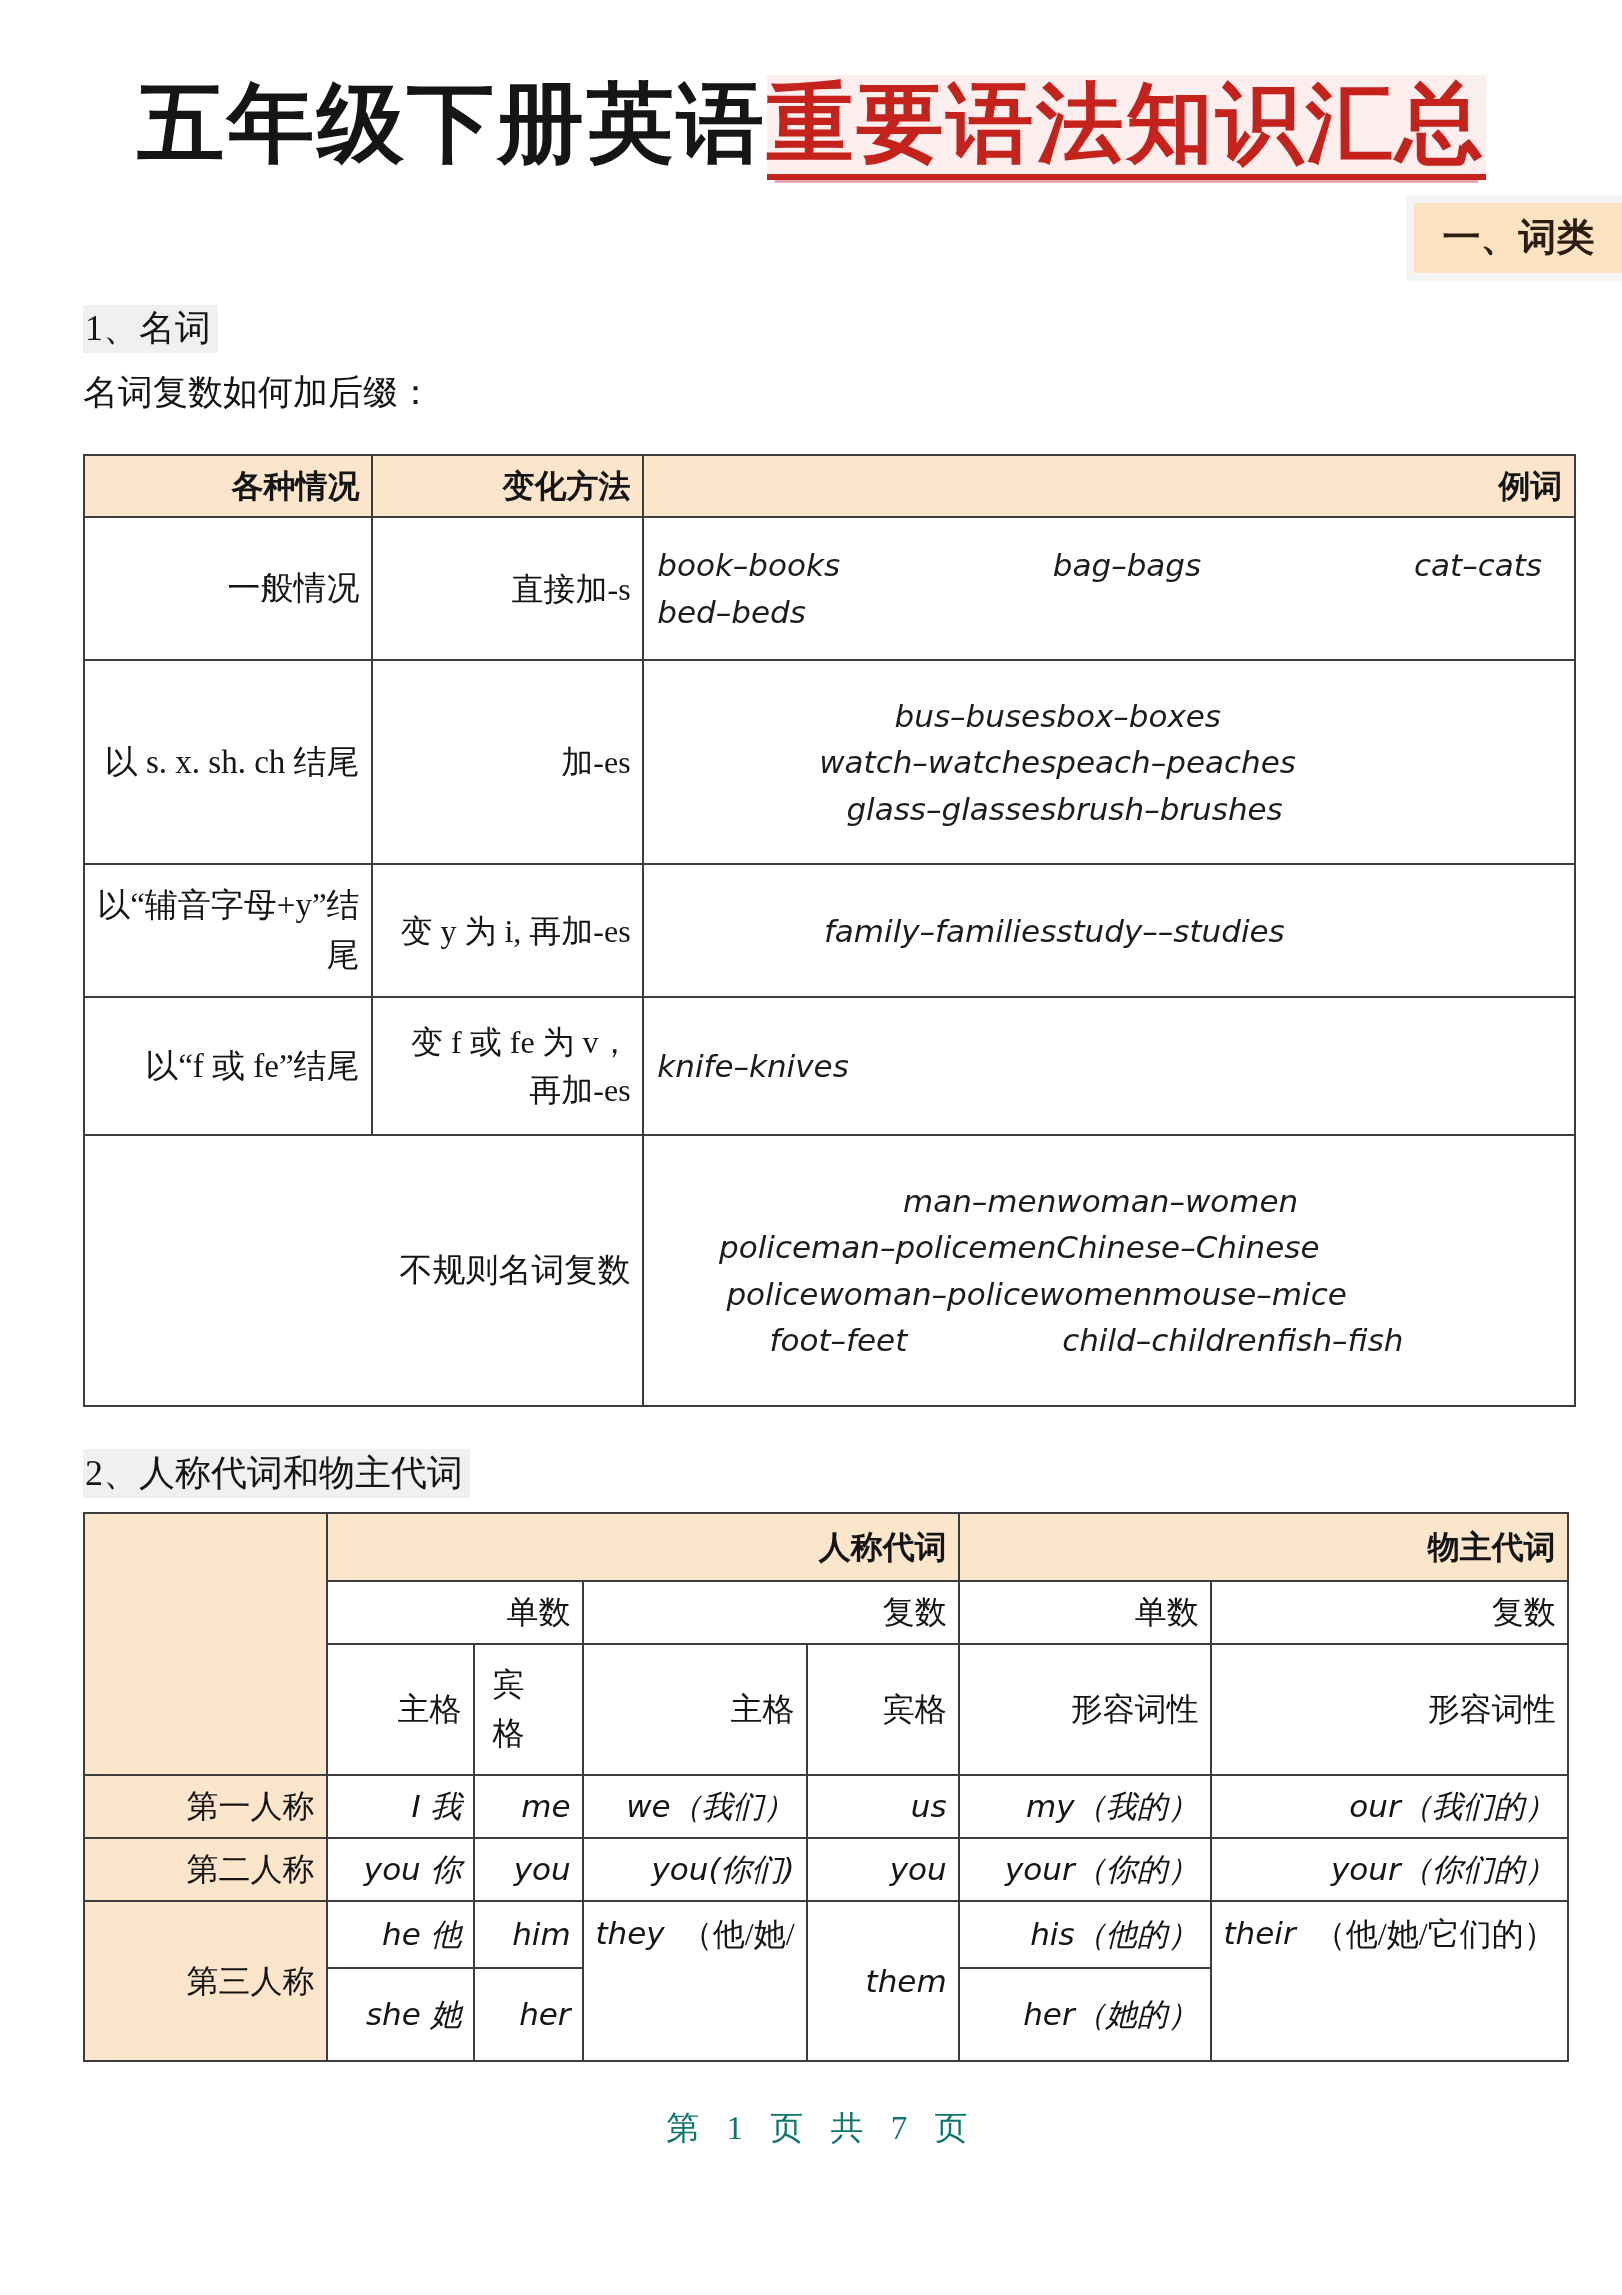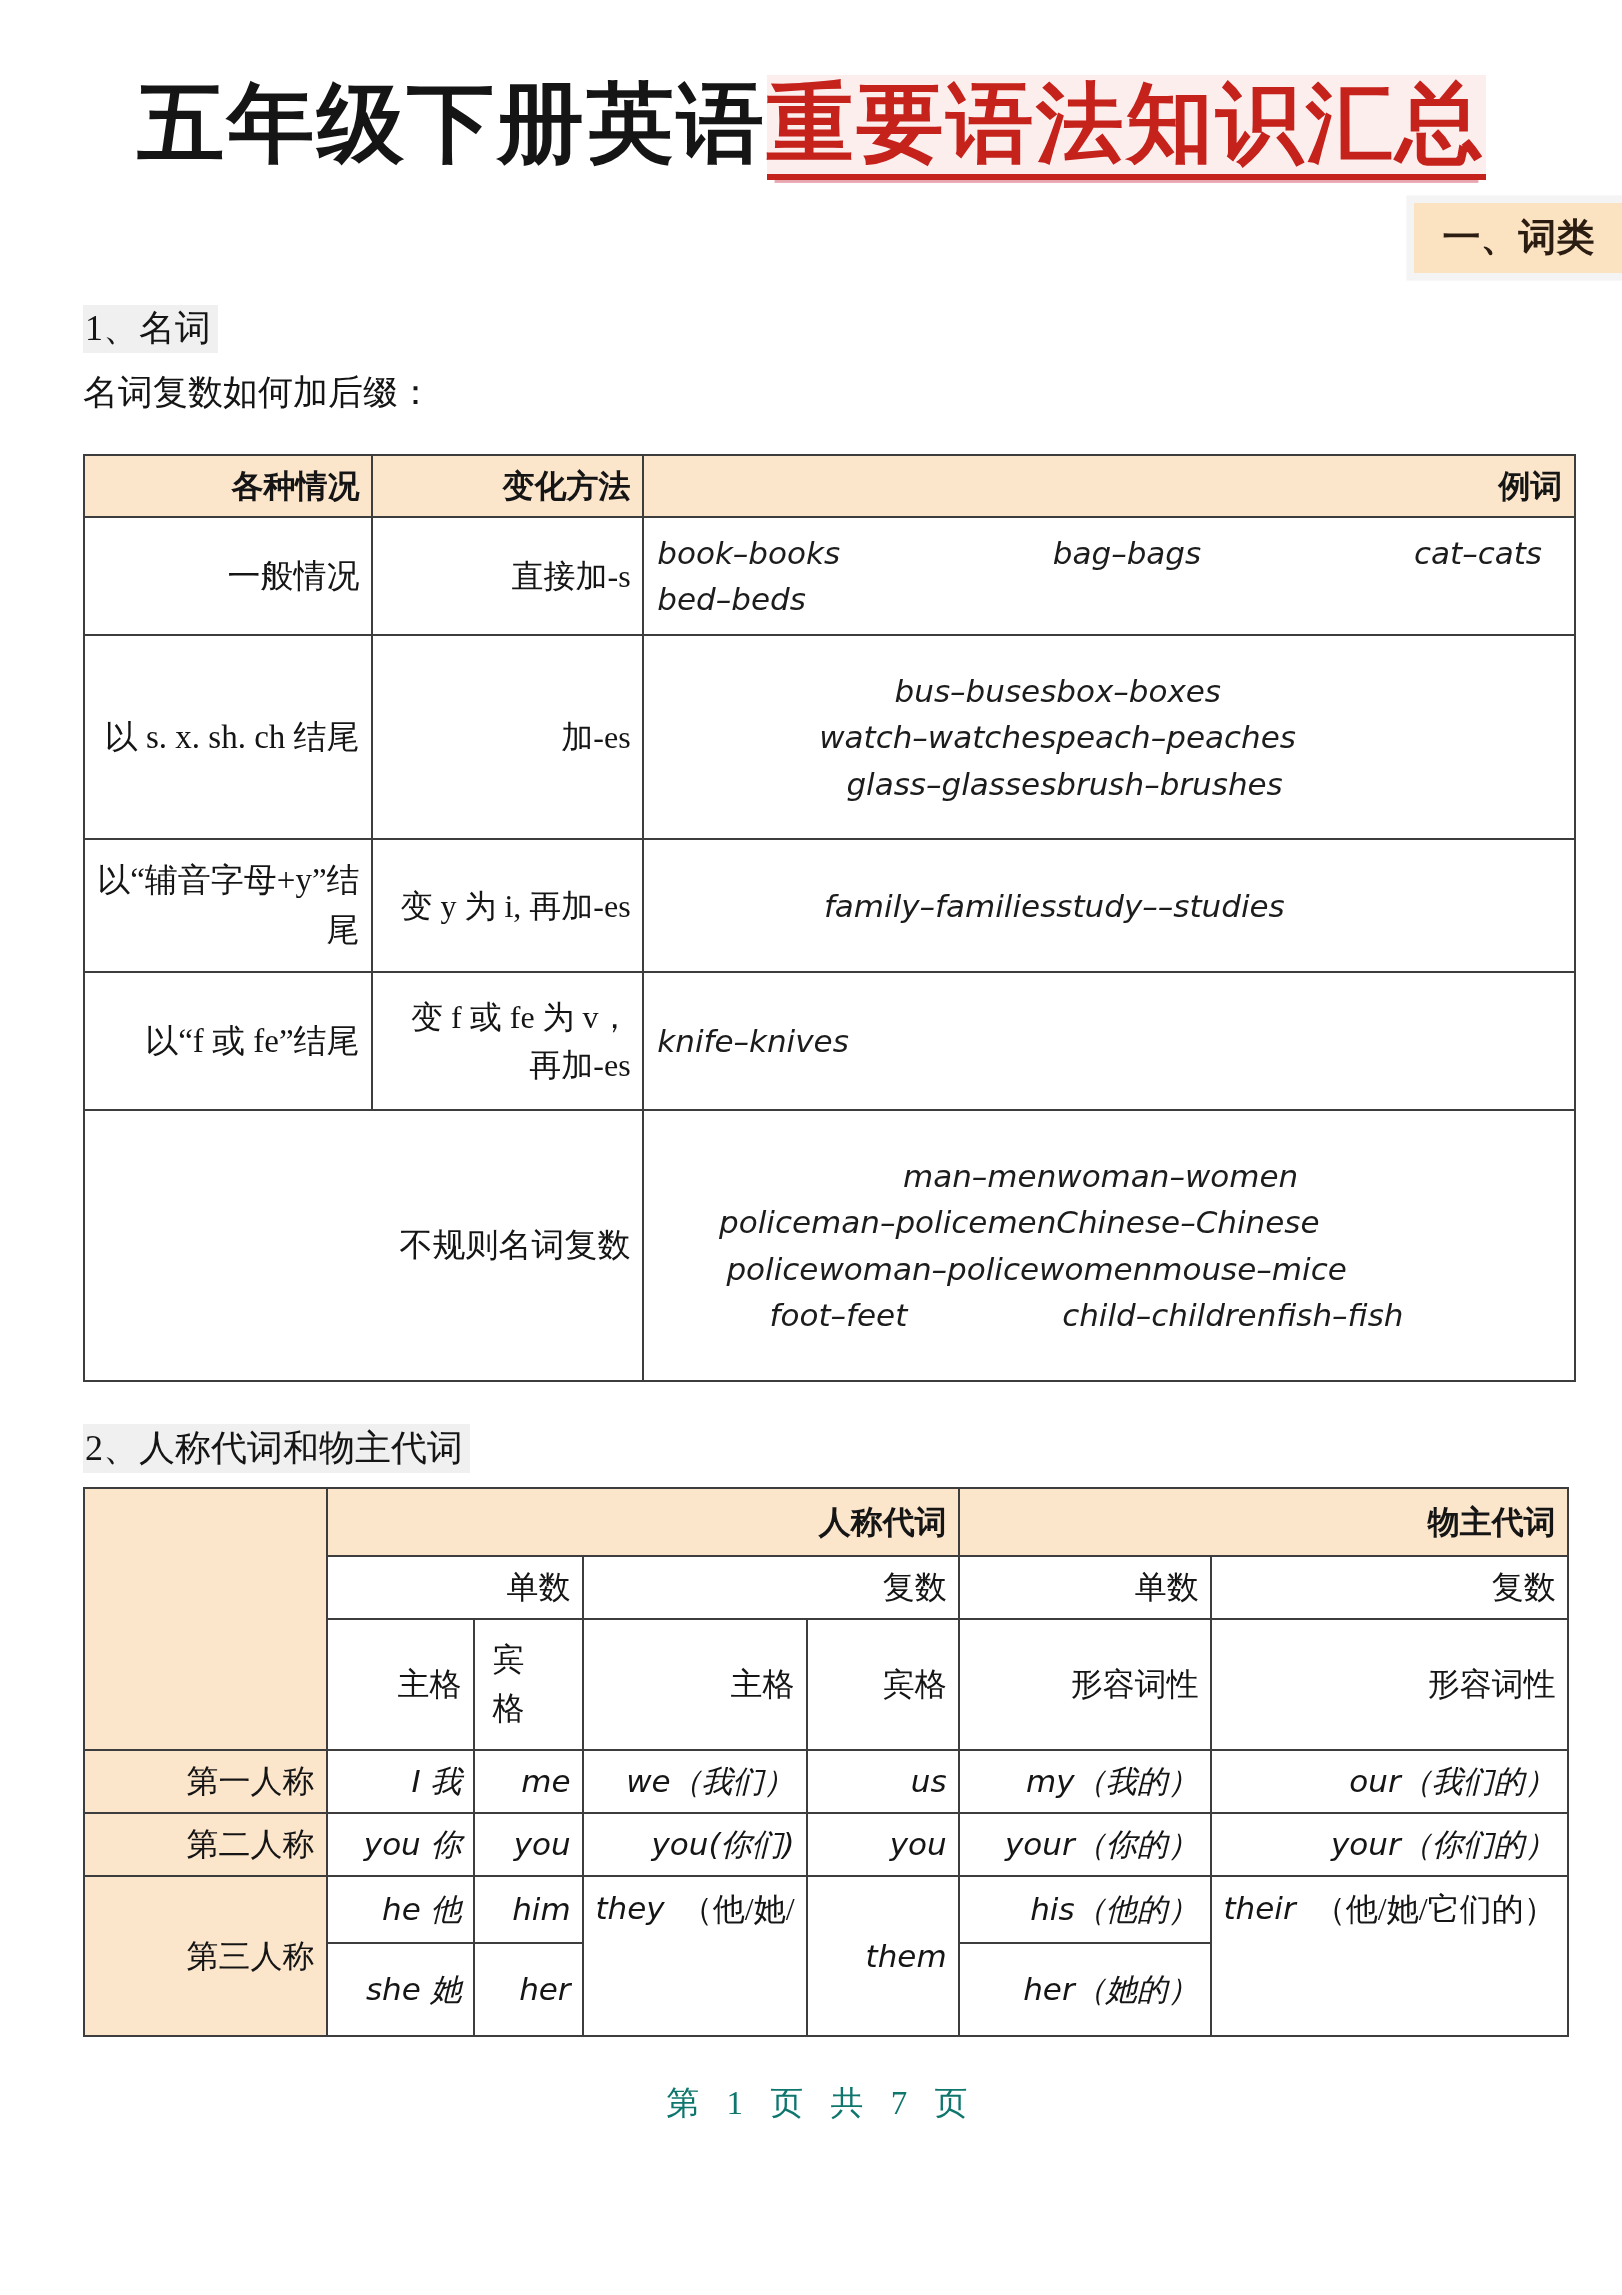--- a/index.html
+++ b/index.html
@@ -151,21 +151,21 @@
           <col style="width:932px">
         </colgroup>
       <thead>
         <tr>
           <th>各种情况</th>
           <th>变化方法</th>
           <th>例词</th>
         </tr>
       </thead>
       <tbody>
-        <tr style="height:118px">
+        <tr style="height:143px">
           <td class="case-cell">一般情况</td>
           <td>直接加-s</td>
           <td class="ex-cell">
             <div class="ex-stack">
               <div class="ex-line spread">
                 <span class="ex">book–books</span>
                 <span class="ex">bag–bags</span>
                 <span class="ex">cat–cats</span>
               </div>
               <div class="ex-line">

